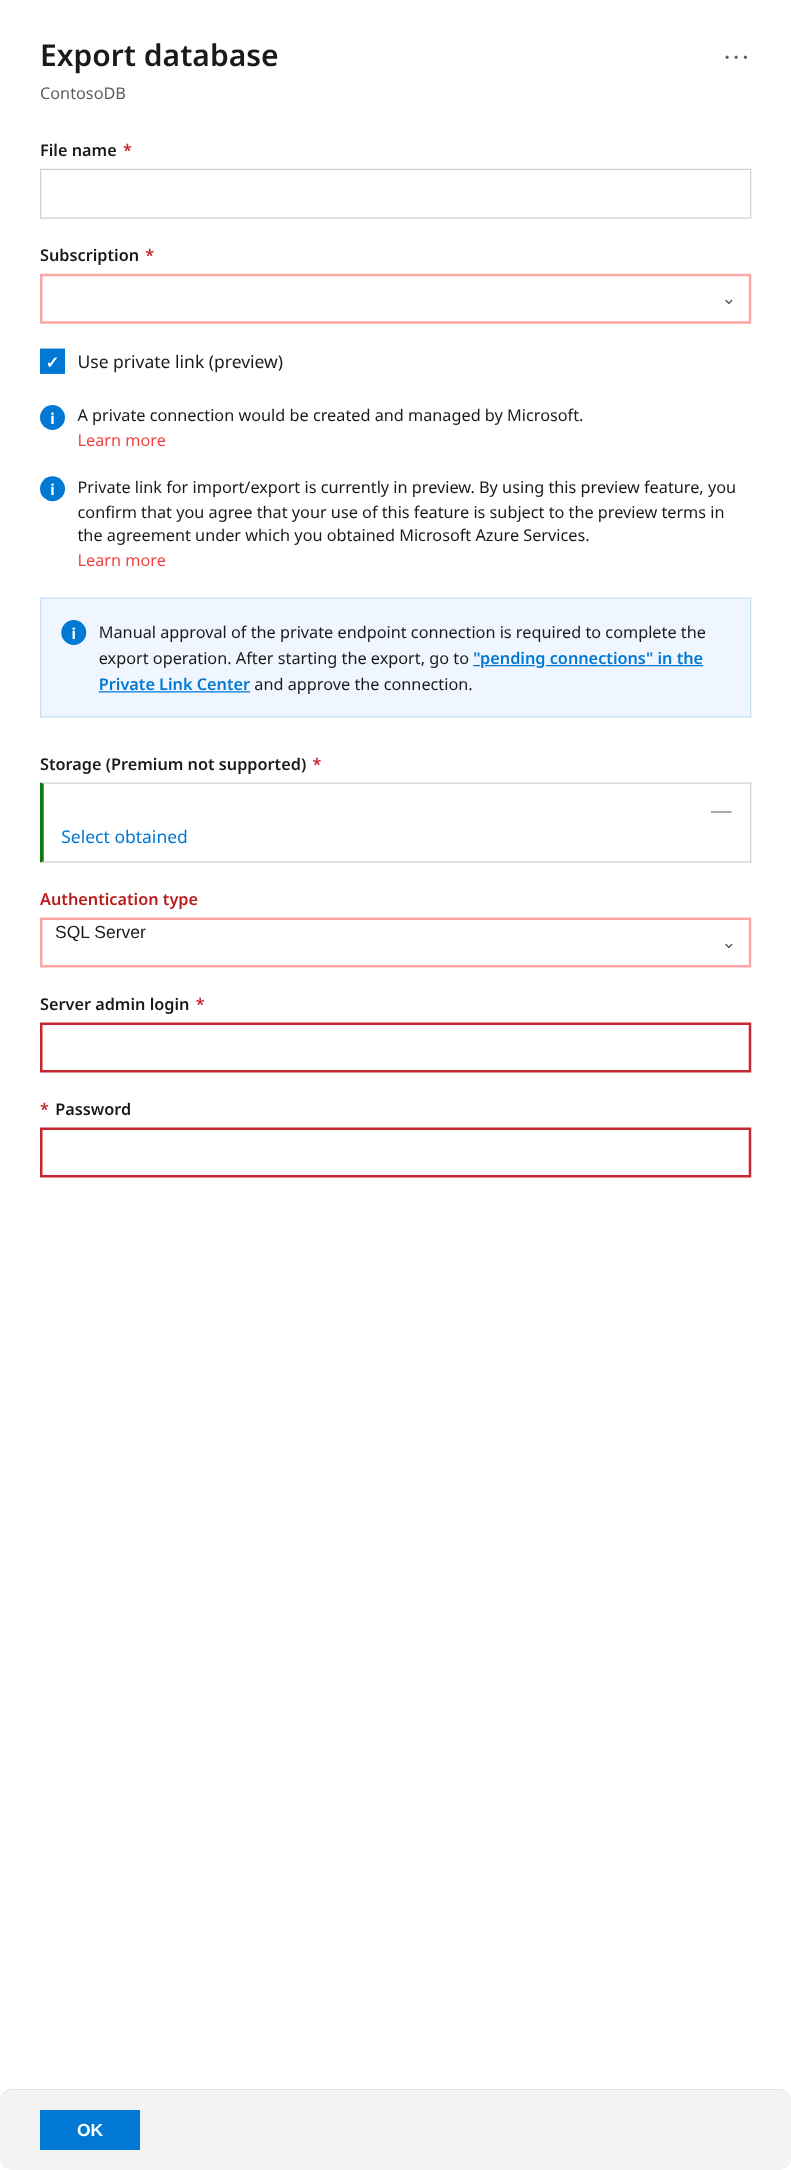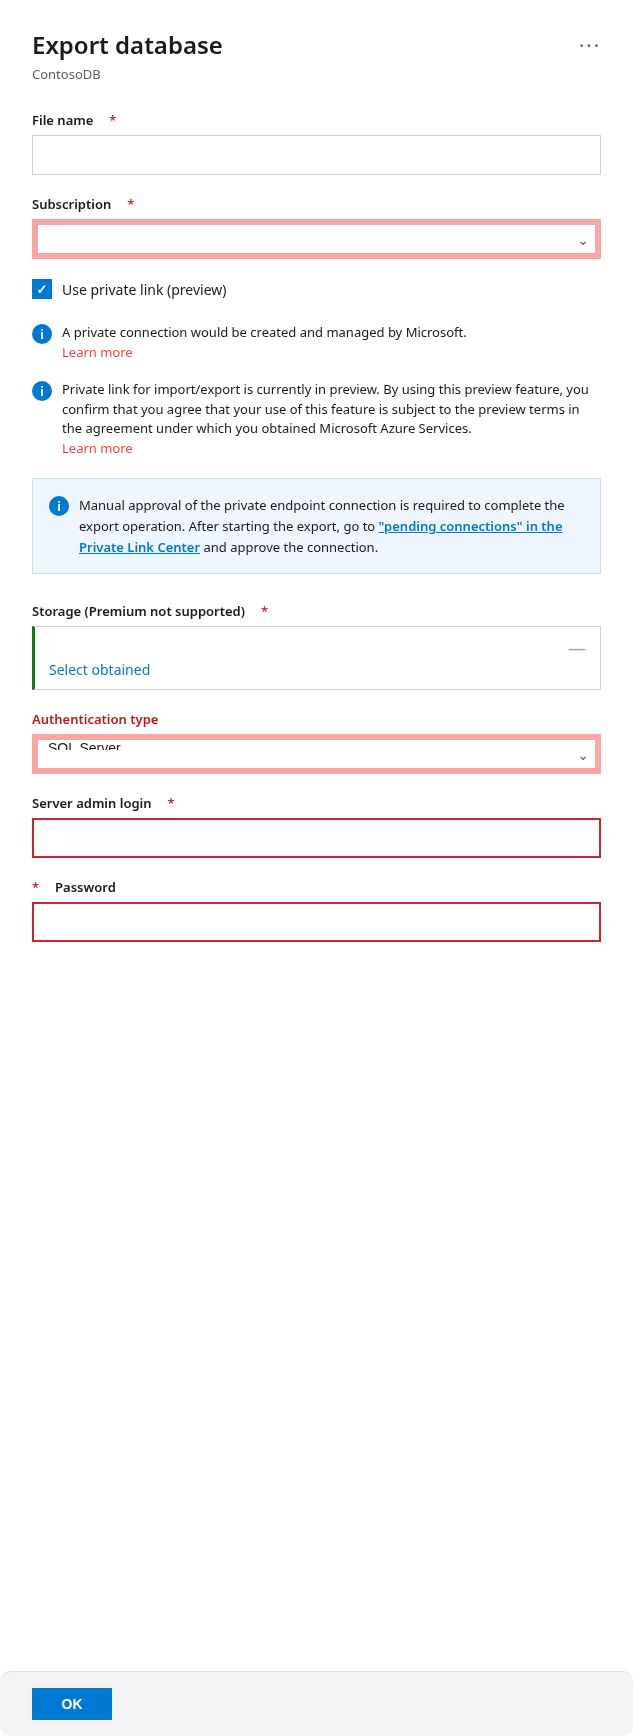--- a/index.html
+++ b/index.html
@@ -44,21 +44,21 @@
     .field-group {
       margin-bottom: 20px;
     }
     .field-label {
       font-size: 13px;
       font-weight: 600;
       color: #1a1a1a;
       margin-bottom: 6px;
       display: flex;
       align-items: center;
-      gap: 16px;
+      gap: 5px;
     }
     .required-star {
       color: #c4262e;
       font-size: 13px;
     }
     .text-input {
       width: 100%;
       height: 40px;
       border: 1px solid #d2d0ce;
       background: #ffffff;
@@ -71,21 +71,21 @@
       border-color: #c4262e;
       border-width: 2px;
     }
     .select-wrapper {
       position: relative;
       width: 100%;
     }
     .select-input {
       width: 100%;
       height: 40px;
-      border: 6px solid #fca5a5;
+      border: 2px solid #fca5a5;
       background: #ffffff;
       padding: 0 40px 18px 10px;
       font-size: 14px;
       color: #1a1a1a;
       appearance: none;
       cursor: pointer;
       outline: none;
     }
     .chevron-icon {
       position: absolute;

